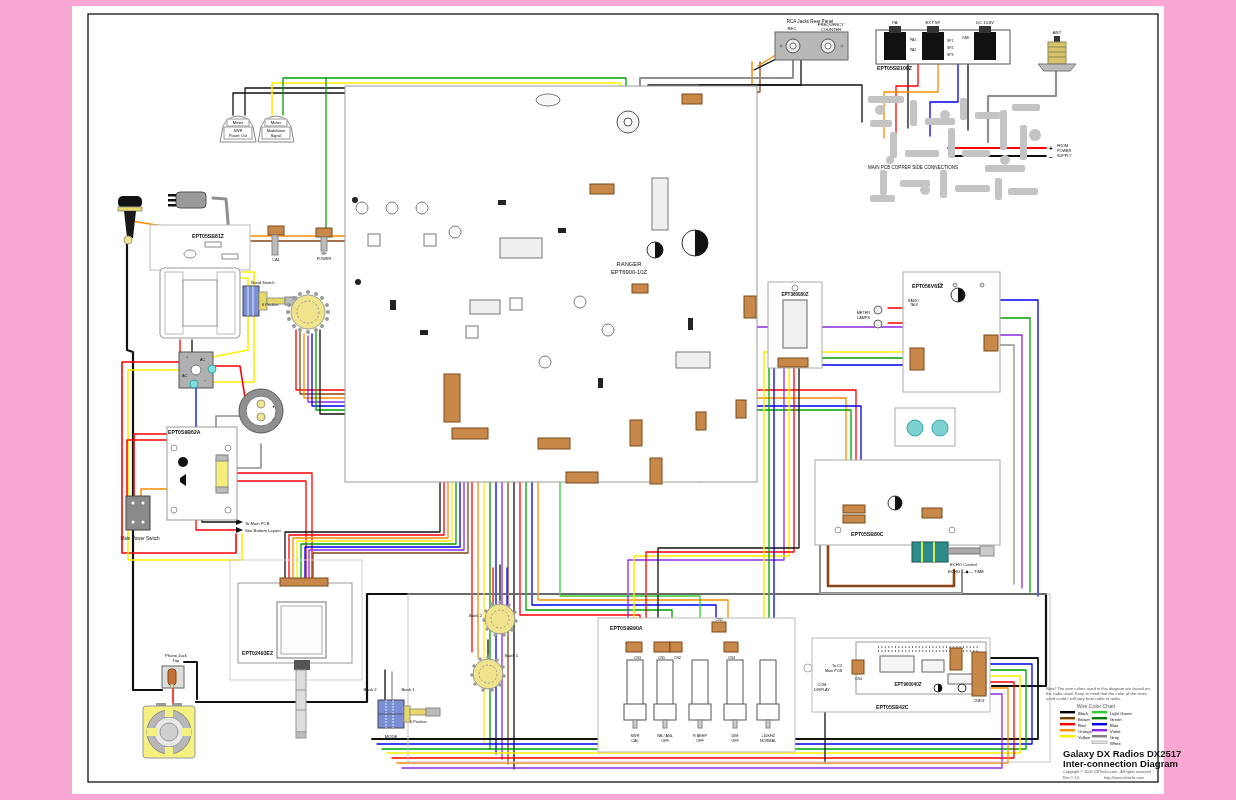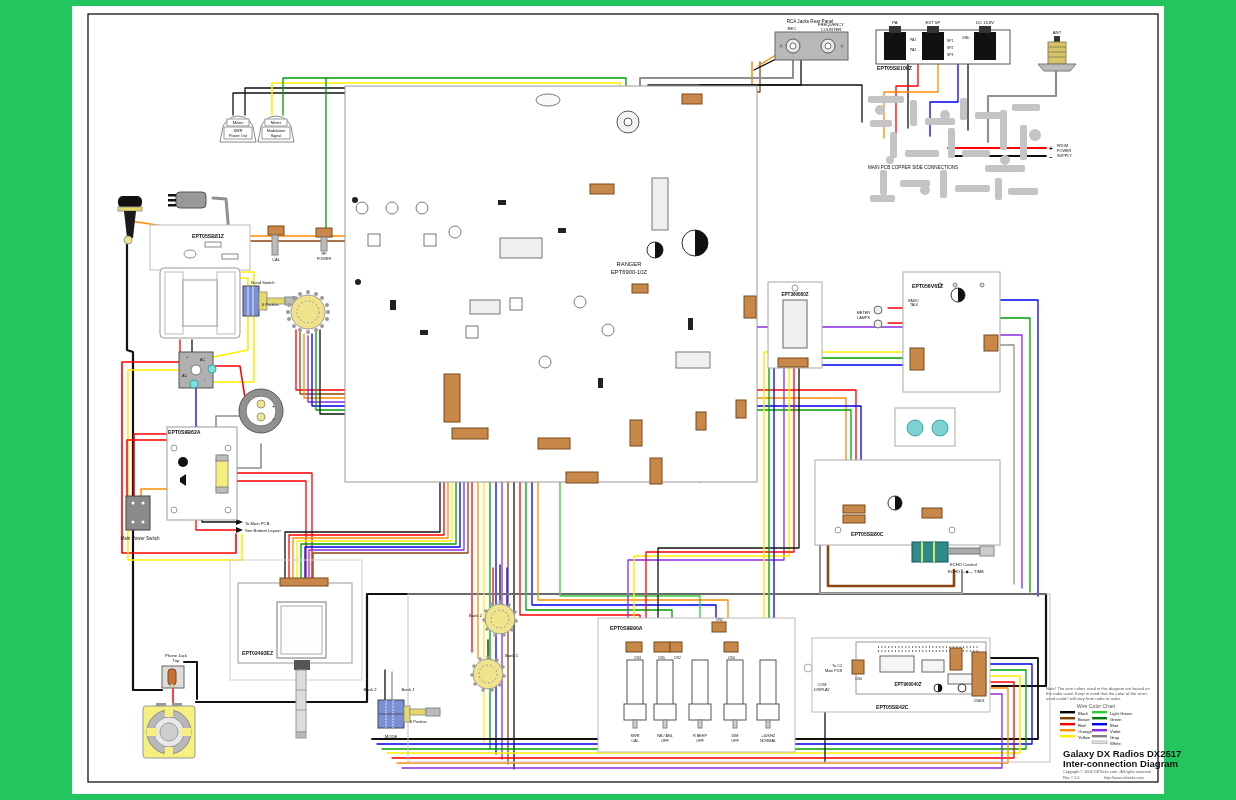--- a/index.html
+++ b/index.html
@@ -1,16 +1,16 @@
 <!DOCTYPE html>
 <html><head>
 <meta charset="utf-8">
 <style>
   html,body{margin:0;padding:0;background:#000;}
-  .stage{position:relative;width:1236px;height:800px;background:#22c55e;overflow:hidden;
+  .stage{position:relative;width:1236px;height:800px;background:#f9a8d4;overflow:hidden;
          font-family:"Liberation Sans",sans-serif;text-align:center;}
   svg{position:absolute;left:0;top:0;}
   svg polyline,svg path.wire{fill:none;stroke-linejoin:round;stroke-linecap:round;}
   text{fill:#111;font-family:"Liberation Sans",sans-serif;}
   .t3{font-size:3.4px;} .t35{font-size:3.8px;} .t4{font-size:4.2px;} .t45{font-size:4.6px;}
   .t5{font-size:5.2px;} .t55{font-size:5.8px;} .t6{font-size:6.5px;} .t95{font-size:9.5px;}
   .b{font-weight:bold;}
   .mid{text-anchor:middle;} .end{text-anchor:end;}
   .halo{paint-order:stroke;stroke:#fff;stroke-width:1.6px;}
   .gray{fill:#555;}

